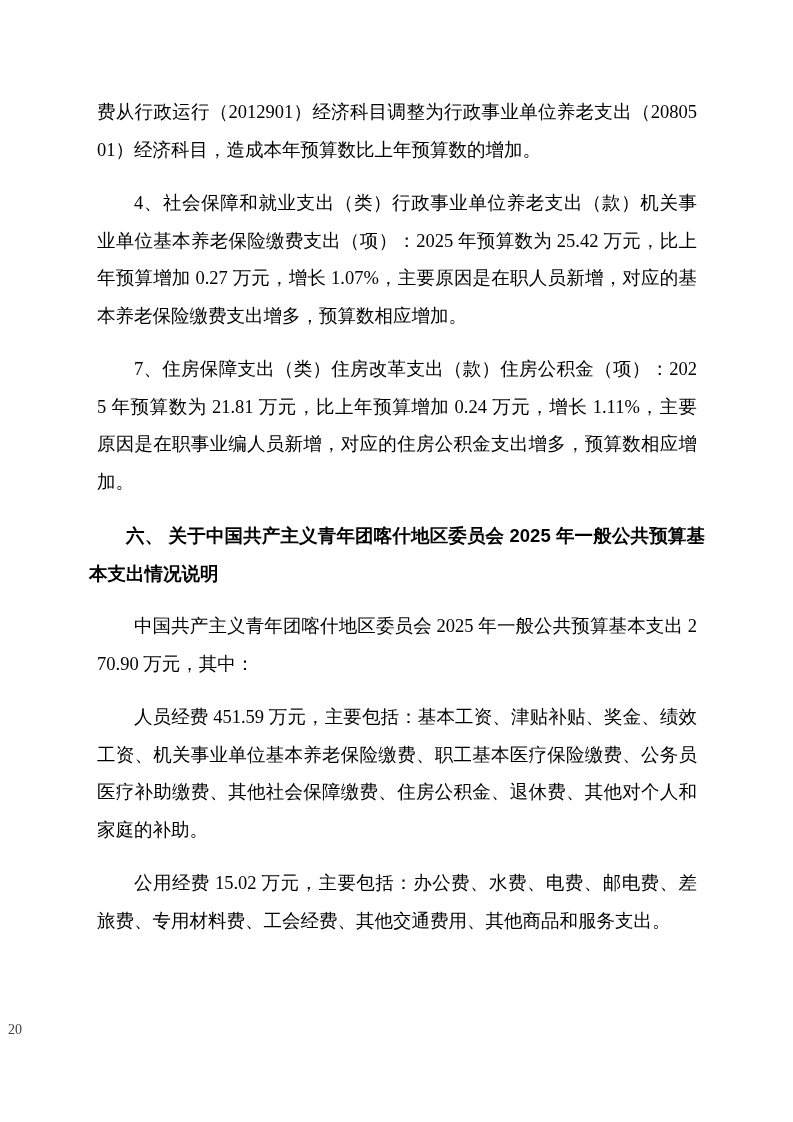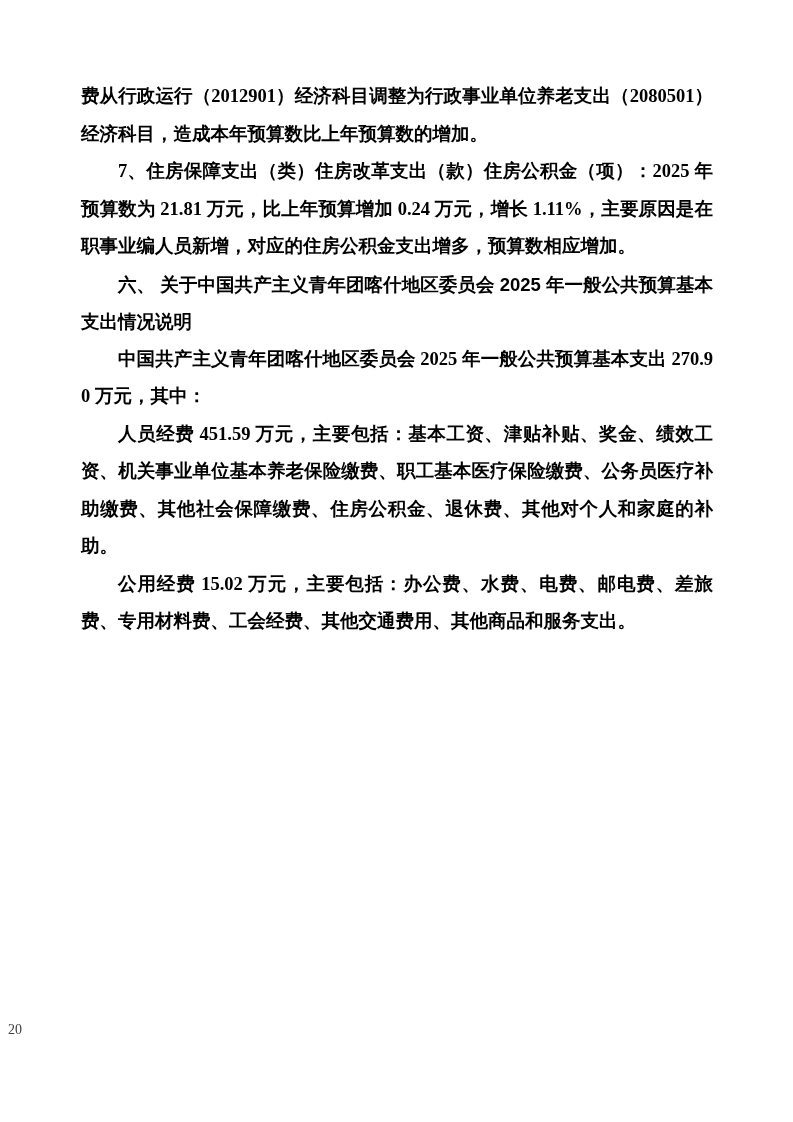--- a/index.html
+++ b/index.html
@@ -22,29 +22,28 @@
     top: 78px;
     width: 632px;
     font-size: 18.5px;
     line-height: 37.5px;
     text-align: justify;
     text-justify: inter-ideograph;
     text-align-last: left;
     word-break: break-all;
   }
   p.para {
-    margin: 0;
+    margin: 16px;
     padding: 0;
-    font-weight: bold;
   }
   .indent {
     text-indent: 2em;
   }
   h2.heading {
-    margin: 0;
+    margin: 8px;
     padding: 0;
     font-size: 18.5px;
     line-height: 37.5px;
     font-weight: bold;
     font-family: "Liberation Sans", "DejaVu Sans", sans-serif;
     text-align: justify;
     text-align-last: left;
   }
   .page-number {
     position: absolute;
@@ -58,20 +57,21 @@
   }
 </style>
 </head>
 <body>
 
 <div class="page">
   <div class="content">
 
     <p class="para">费从行政运行（2012901）经济科目调整为行政事业单位养老支出（2080501）经济科目，造成本年预算数比上年预算数的增加。</p>
 
+    <p class="para indent">4、社会保障和就业支出（类）行政事业单位养老支出（款）机关事业单位基本养老保险缴费支出（项）：2025 年预算数为 25.42 万元，比上年预算增加 0.27 万元，增长 1.07%，主要原因是在职人员新增，对应的基本养老保险缴费支出增多，预算数相应增加。</p>
 
 
 
     <p class="para indent">7、住房保障支出（类）住房改革支出（款）住房公积金（项）：2025 年预算数为 21.81 万元，比上年预算增加 0.24 万元，增长 1.11%，主要原因是在职事业编人员新增，对应的住房公积金支出增多，预算数相应增加。</p>
 
     <h2 class="heading indent">六、 关于中国共产主义青年团喀什地区委员会 2025 年一般公共预算基本支出情况说明</h2>
 
     <p class="para indent">中国共产主义青年团喀什地区委员会 2025 年一般公共预算基本支出 270.90 万元，其中：</p>
 
     <p class="para indent">人员经费 451.59 万元，主要包括：基本工资、津贴补贴、奖金、绩效工资、机关事业单位基本养老保险缴费、职工基本医疗保险缴费、公务员医疗补助缴费、其他社会保障缴费、住房公积金、退休费、其他对个人和家庭的补助。</p>

